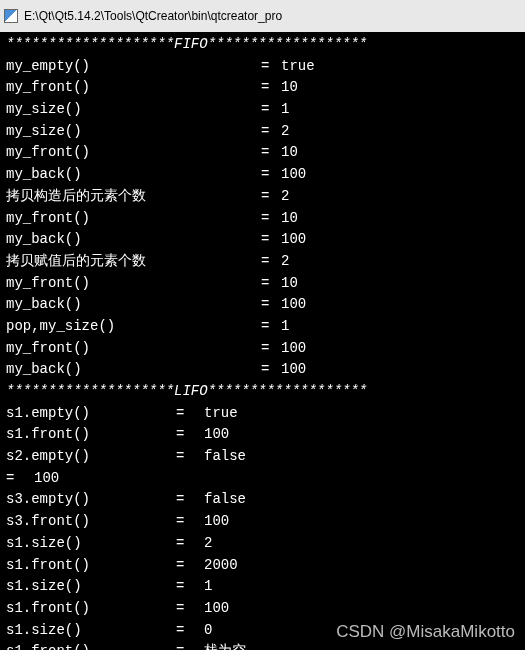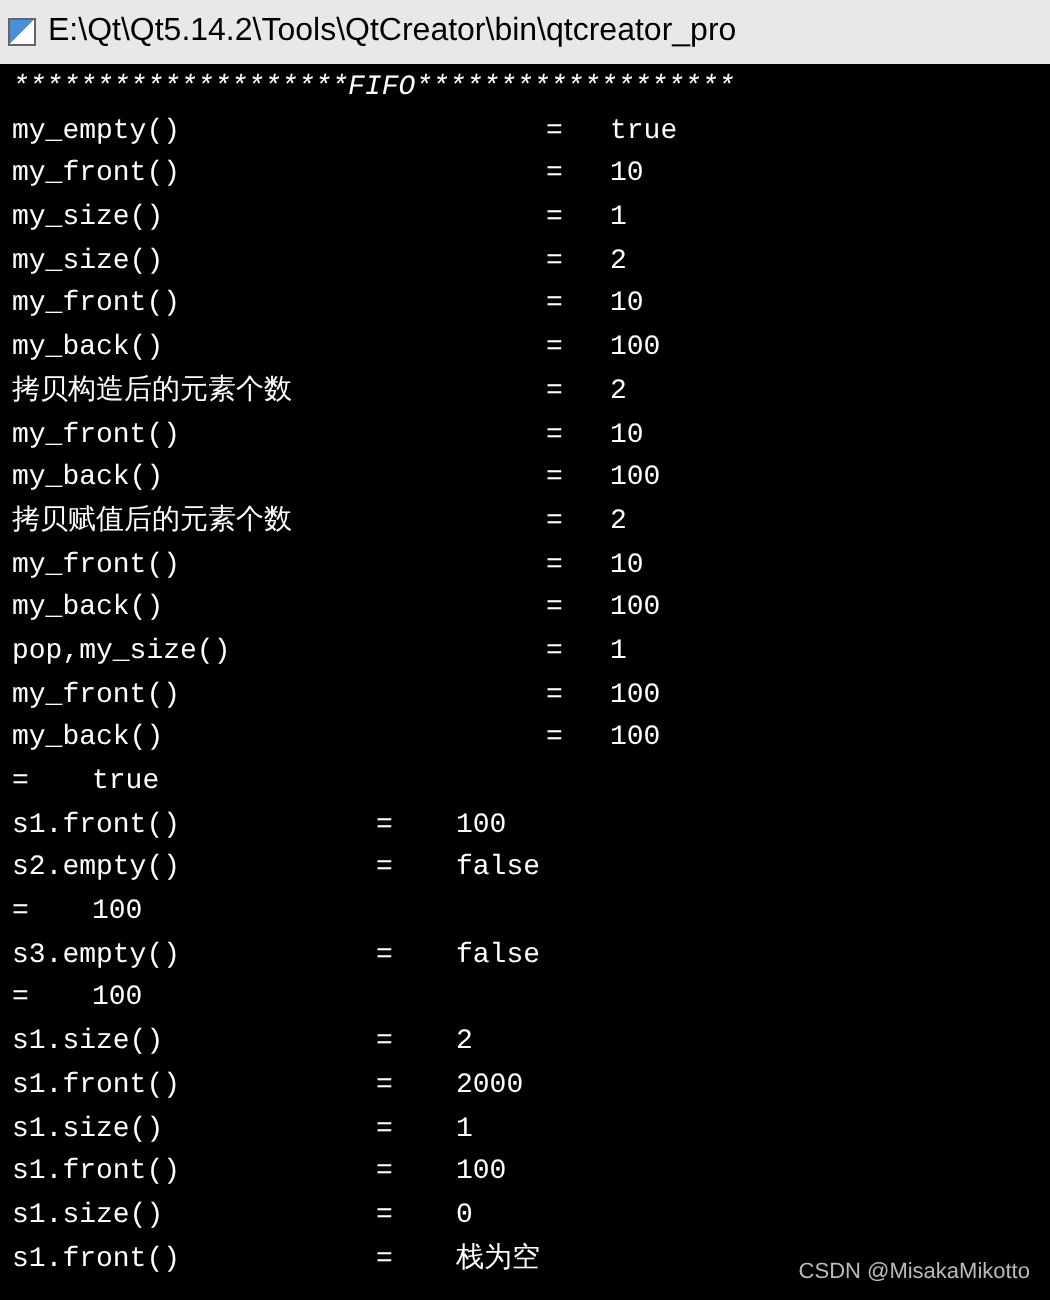--- a/index.html
+++ b/index.html
@@ -17,21 +17,21 @@
       overflow: hidden;
     }
     .titlebar {
       background: #e8e8e8;
       height: 22px;
       display: flex;
       align-items: center;
       padding: 16px 4px;
       color: #000;
       font-family: Segoe UI, Arial, sans-serif;
-      font-size: 16px;
+      font-size: 12px;
       white-space: nowrap;
       overflow: hidden;
     }
     .window-icon {
       width: 14px;
       height: 14px;
       margin-right: 6px;
       border: 1px solid #666;
       background: linear-gradient(135deg, #4a90d9 50%, #fff 50%);
       flex-shrink: 0;
@@ -48,25 +48,24 @@
     .sep {
       white-space: pre;
       font-style: italic;
     }
     .watermark {
       position: absolute;
       bottom: 8px;
       right: 10px;
       color: #bbb;
       font-family: Arial, sans-serif;
-      font-size: 11px;
+      font-size: 17px;
     }
     .row {
       display: flex;
-      gap: 12px;
     }
     .col1a { width: 255px; }
     .col2a { width: 20px; }
     .col1b { width: 170px; }
     .col2b { width: 28px; }
   </style>
 </head>
 <body>
 
 <div class="titlebar">
@@ -86,27 +85,28 @@
       <div class="row line"><span class="col1a">拷贝构造后的元素个数</span><span class="col2a">=</span><span>2</span></div>
       <div class="row line"><span class="col1a">my_front()</span><span class="col2a">=</span><span>10</span></div>
       <div class="row line"><span class="col1a">my_back()</span><span class="col2a">=</span><span>100</span></div>
       <div class="row line"><span class="col1a">拷贝赋值后的元素个数</span><span class="col2a">=</span><span>2</span></div>
       <div class="row line"><span class="col1a">my_front()</span><span class="col2a">=</span><span>10</span></div>
       <div class="row line"><span class="col1a">my_back()</span><span class="col2a">=</span><span>100</span></div>
       <div class="row line"><span class="col1a">pop,my_size()</span><span class="col2a">=</span><span>1</span></div>
       <div class="row line"><span class="col1a">my_front()</span><span class="col2a">=</span><span>100</span></div>
       <div class="row line"><span class="col1a">my_back()</span><span class="col2a">=</span><span>100</span></div>
     </div>
+  <div class="line sep">********************LIFO*******************</div>
   <div id="lifo-rows">
-      <div class="row line"><span class="col2b">=</span><span>true</span></div>
+      <div class="row line"><span class="col1b">s1.empty()</span><span class="col2b">=</span><span>true</span></div>
       <div class="row line"><span class="col1b">s1.front()</span><span class="col2b">=</span><span>100</span></div>
       <div class="row line"><span class="col1b">s2.empty()</span><span class="col2b">=</span><span>false</span></div>
       <div class="row line"><span class="col2b">=</span><span>100</span></div>
       <div class="row line"><span class="col1b">s3.empty()</span><span class="col2b">=</span><span>false</span></div>
-      <div class="row line"><span class="col2b">=</span><span>100</span></div>
+      <div class="row line"><span class="col1b">s3.front()</span><span class="col2b">=</span><span>100</span></div>
       <div class="row line"><span class="col1b">s1.size()</span><span class="col2b">=</span><span>2</span></div>
       <div class="row line"><span class="col1b">s1.front()</span><span class="col2b">=</span><span>2000</span></div>
       <div class="row line"><span class="col1b">s1.size()</span><span class="col2b">=</span><span>1</span></div>
       <div class="row line"><span class="col1b">s1.front()</span><span class="col2b">=</span><span>100</span></div>
       <div class="row line"><span class="col1b">s1.size()</span><span class="col2b">=</span><span>0</span></div>
       <div class="row line"><span class="col1b">s1.front()</span><span class="col2b">=</span><span>栈为空</span></div>
     </div>
 
 </div>
 

